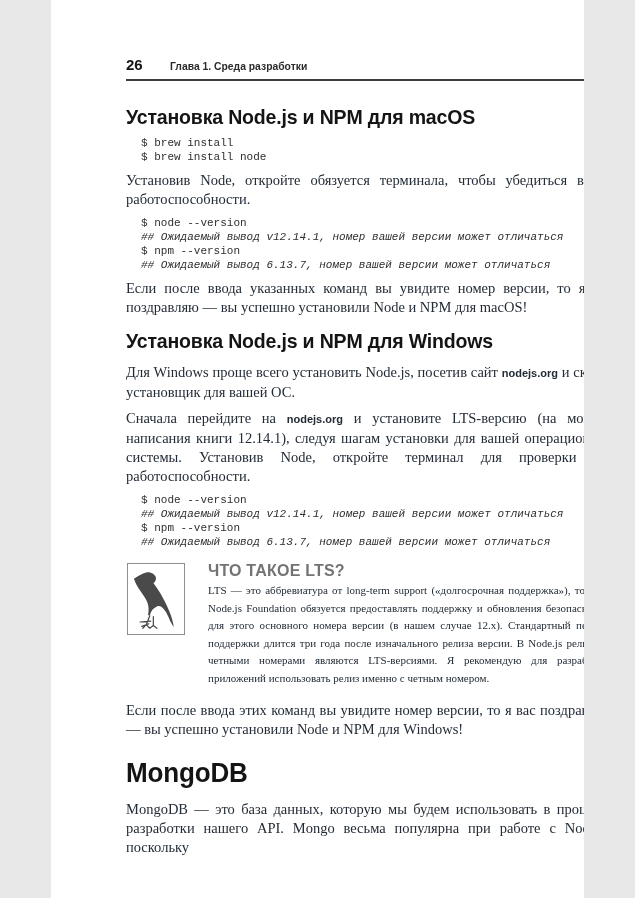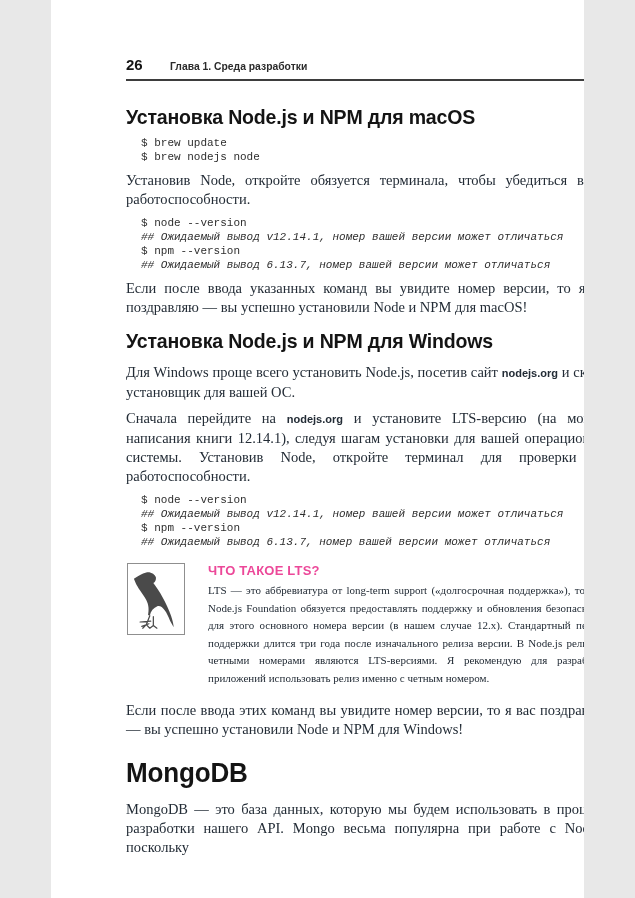--- a/index.html
+++ b/index.html
@@ -55,22 +55,22 @@
   .code .comment{font-style:italic;}
 
   
   .note{display:flex;gap:23px;margin-top:14px;}
   .icon-box{
     width:56px;height:70px;border:1px solid #8f8f8f;flex:none;margin-left:1px;
     display:flex;align-items:center;justify-content:center;background:#fff;
   }
   .note-body{width:401px;}
   .note-title{
-    font-family:"Liberation Sans",sans-serif;font-weight:700;font-size:13px;
-    line-height:16px;color:#ec4899;letter-spacing:.2px;
+    font-family:"Liberation Sans",sans-serif;font-weight:700;font-size:16px;
+    line-height:16px;color:#737373;letter-spacing:.2px;
   }
   .note-text{
     margin:3px 0 0;font-size:11px;line-height:17.5px;color:#232c36;
     text-align:justify;
   }
 </style>
 </head>
 <body>
 
 <div class="page">
@@ -78,22 +78,22 @@
 
     <div class="header-row">
       <span class="pagenum">26</span>
       <span class="running">Глава 1. Среда разработки</span>
     </div>
 
     <h1>Установка Node.js и NPM для macOS</h1>
 
 
     <pre class="code">
-        <span class="line">$ brew update</span>
-        <span class="line">$ brew nodejs node</span>
+        <span class="line">$ brew install</span>
+        <span class="line">$ brew install node</span>
       </pre>
 
     <p class="mt7">Установив Node, откройте обязуется терминала, чтобы убедиться в его работоспособности.</p>
 
     <pre class="code">
         <span class="line">$ node --version</span>
         <span class="line comment">## Ожидаемый вывод v12.14.1, номер вашей версии может отличаться</span>
         <span class="line">$ npm --version</span>
         <span class="line comment">## Ожидаемый вывод 6.13.7, номер вашей версии может отличаться</span>
       </pre>

